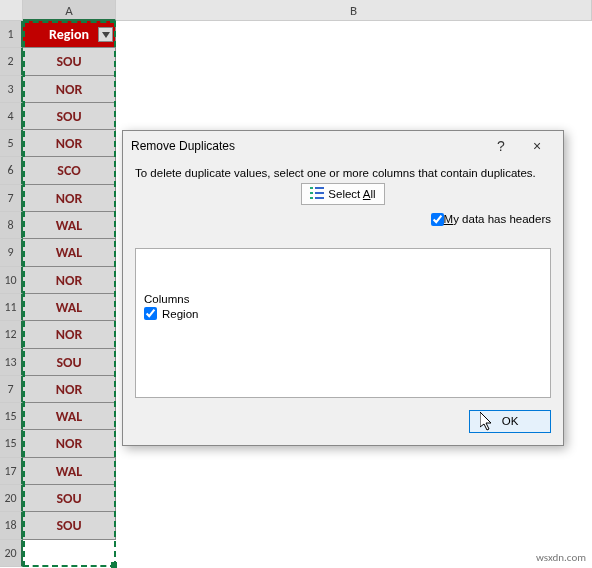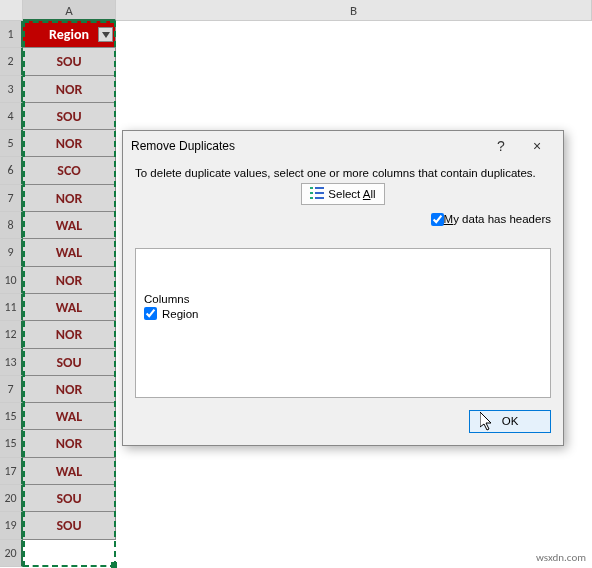--- a/index.html
+++ b/index.html
@@ -202,21 +202,21 @@
       <div class="row-header">9</div>
       <div class="row-header">10</div>
       <div class="row-header">11</div>
       <div class="row-header">12</div>
       <div class="row-header">13</div>
       <div class="row-header">7</div>
       <div class="row-header">15</div>
       <div class="row-header">15</div>
       <div class="row-header">17</div>
       <div class="row-header">20</div>
-      <div class="row-header">19</div>
+      <div class="row-header">18</div>
       <div class="row-header">20</div>
     </div>
   <div class="cells-a" id="cells-a">
     <div class="selection-marquee">
       <div class="fill-handle"></div>
     </div>
   <div class="cell header">Region<div class="filter-btn">
           <svg viewBox="0 0 8 6">
             <path d="M0 0 L8 0 L4 6 Z" fill="#444"></path>
           </svg>

